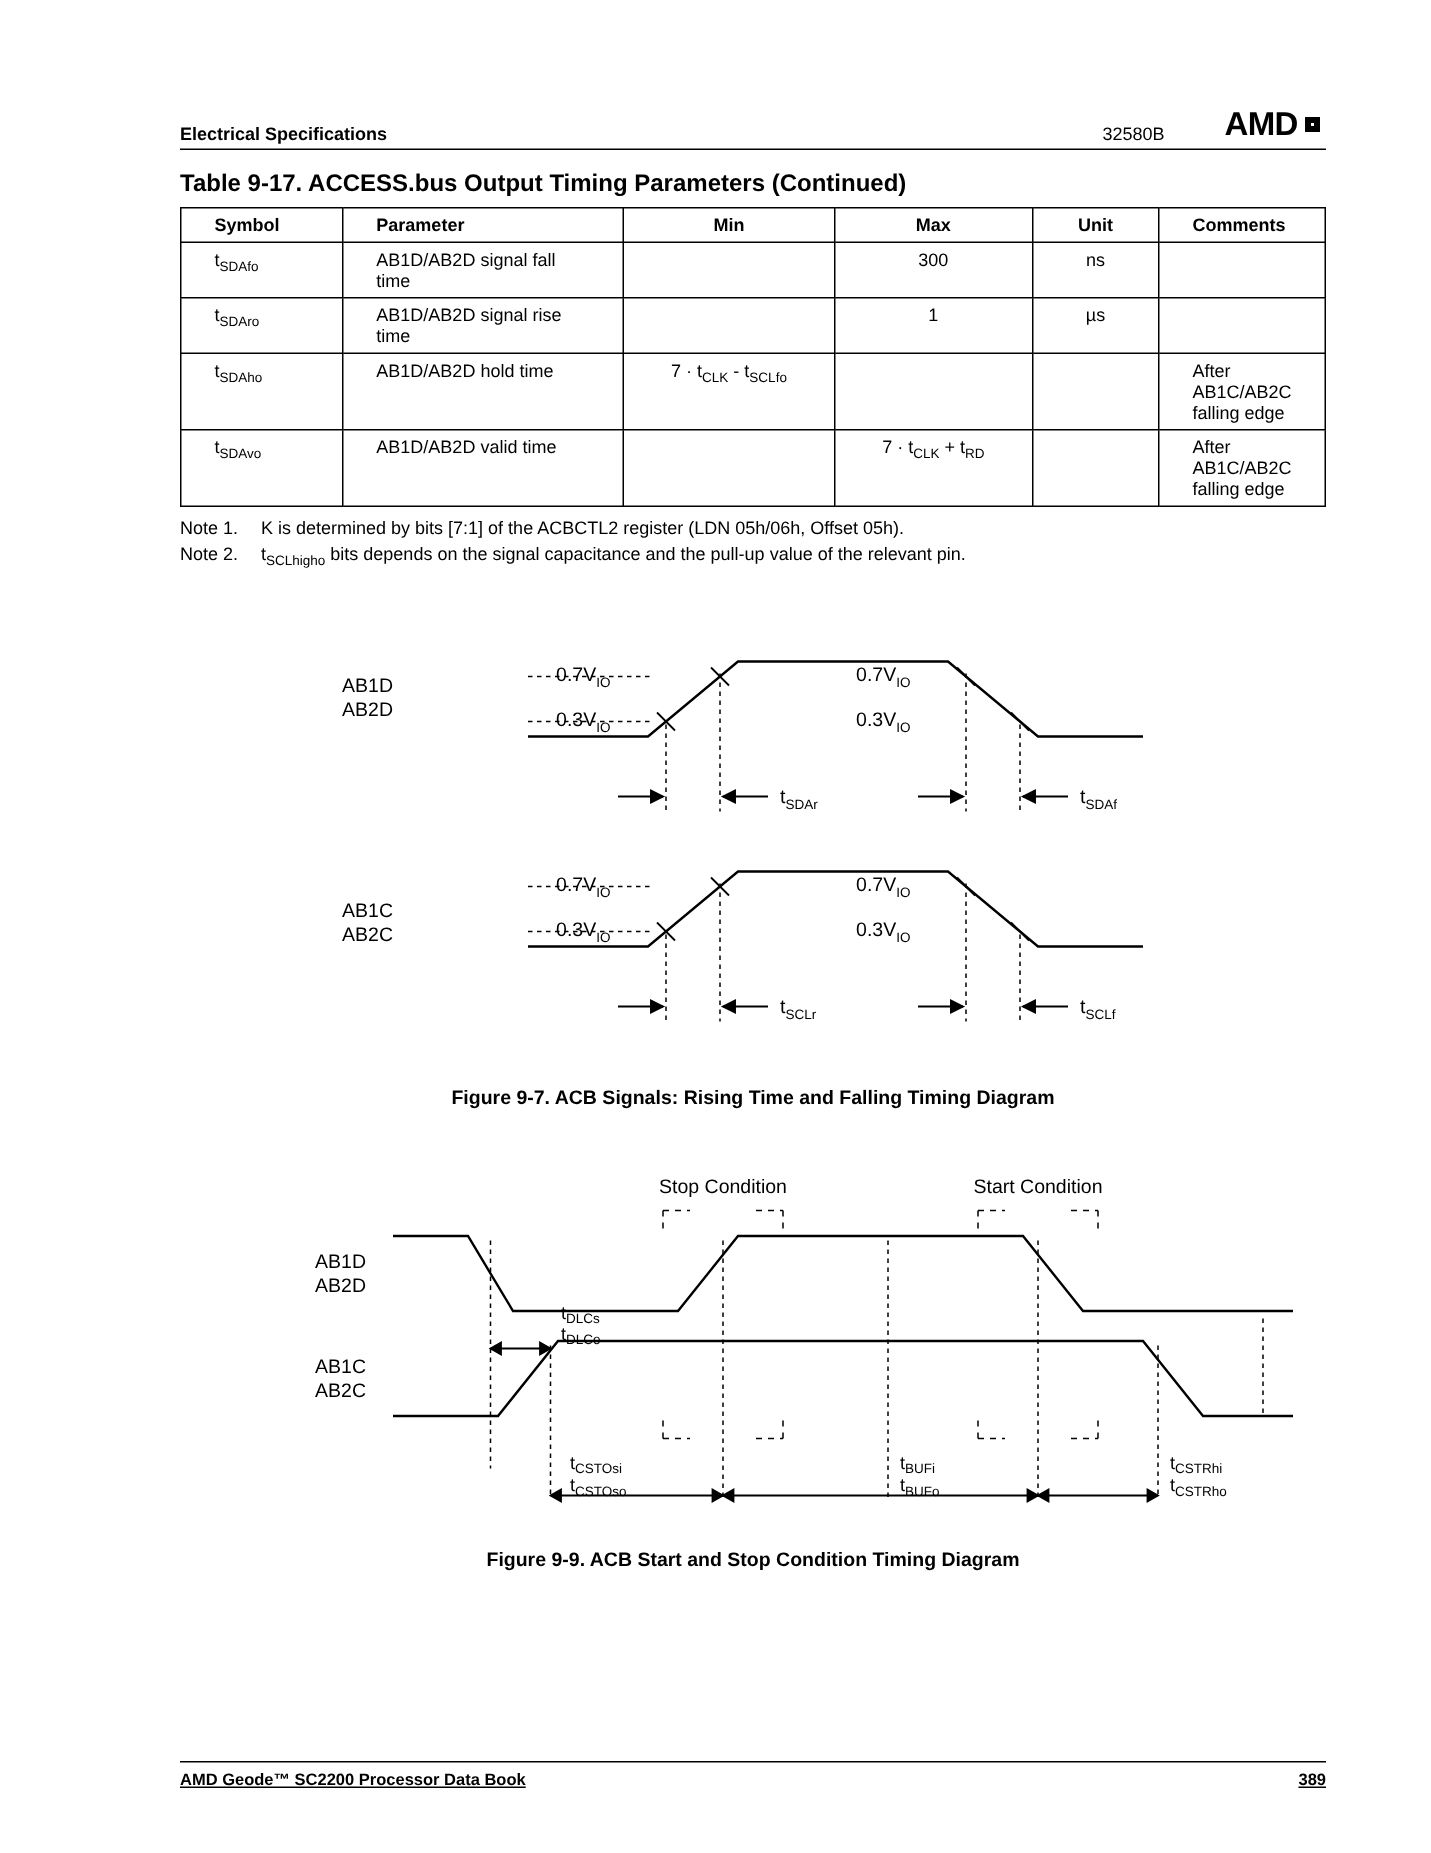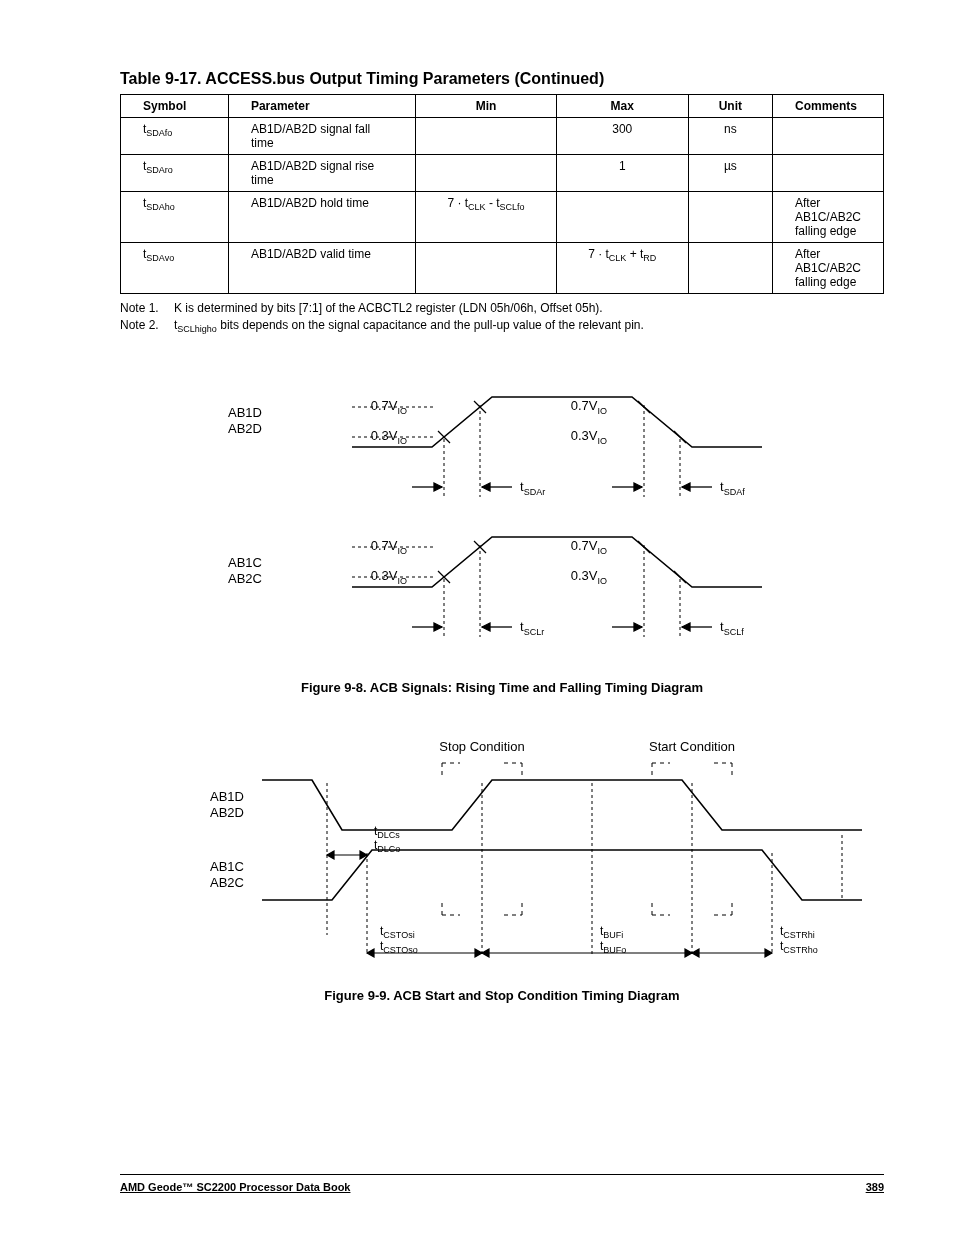--- a/index.html
+++ b/index.html
@@ -98,20 +98,34 @@
     font-size: 11px;
     font-weight: bold;
     text-decoration: underline;
   }
 </style>
 </head>
 <body>
 
 <div class="page">
 
+  <div class="hdr">
+    <div class="hdr-left">Electrical Specifications</div>
+    <div class="hdr-right">
+      <div class="doc-id">32580B</div>
+      <div class="logo">
+        <span>AMD</span>
+        <svg width="18" height="18" viewBox="0 0 18 18">
+          <path d="M4 4 L14 4 L14 14 L10 10 L10 8 L8 8 L4 4 Z M4 4 L8 8 L8 10 L10 10 L14 14 L4 14 Z" fill="#000"></path>
+          <path d="M4 4 L14 4 L14 14 L11 11 L11 7 L7 7 Z" fill="#000"></path>
+          <path d="M4 14 L4 8 L7 11 L7 14 Z M4 14 L10 14 L7 11 L4 11 Z" fill="#000"></path>
+        </svg>
+      </div>
+    </div>
+  </div>
 
   <div class="table-title">Table 9-17.  ACCESS.bus Output Timing Parameters  (Continued)</div>
 
   <table class="timing">
     <thead>
       <tr>
         <th style="width:70px">Symbol</th>
         <th style="width:170px">Parameter</th>
         <th class="c" style="width:120px">Min</th>
         <th class="c" style="width:110px">Max</th>
@@ -249,21 +263,21 @@
         <text x="318" y="254" font-size="13"><tspan>t</tspan><tspan dy="4" font-size="9">SCLr</tspan></text>
         <g stroke="#000" stroke-width="1.3" fill="#000">
           <line x1="410" y1="250" x2="440" y2="250"></line>
           <polygon points="440,250 432,246 432,254"></polygon>
           <line x1="510" y1="250" x2="480" y2="250"></line>
           <polygon points="480,250 488,246 488,254"></polygon>
         </g>
         <text x="518" y="254" font-size="13"><tspan>t</tspan><tspan dy="4" font-size="9">SCLf</tspan></text>
       </svg>
     </div>
-    <div class="fig-caption">Figure 9-8.  ACB Signals: Rising Time and Falling Timing Diagram</div>
+    <div class="fig-caption">Figure 9-7.  ACB Signals: Rising Time and Falling Timing Diagram</div>
   </div>
 
   <div class="fig-area" style="margin-top:10px">
     <div class="diagram-wrap">
       <svg width="700" height="240" viewBox="0 0 700 240">
 
         <text x="280" y="16" text-anchor="middle" font-size="13">Stop Condition</text>
         <text x="490" y="16" text-anchor="middle" font-size="13">Start Condition</text>
 
         <g stroke="#000" stroke-width="1" stroke-dasharray="4,4" fill="none">

